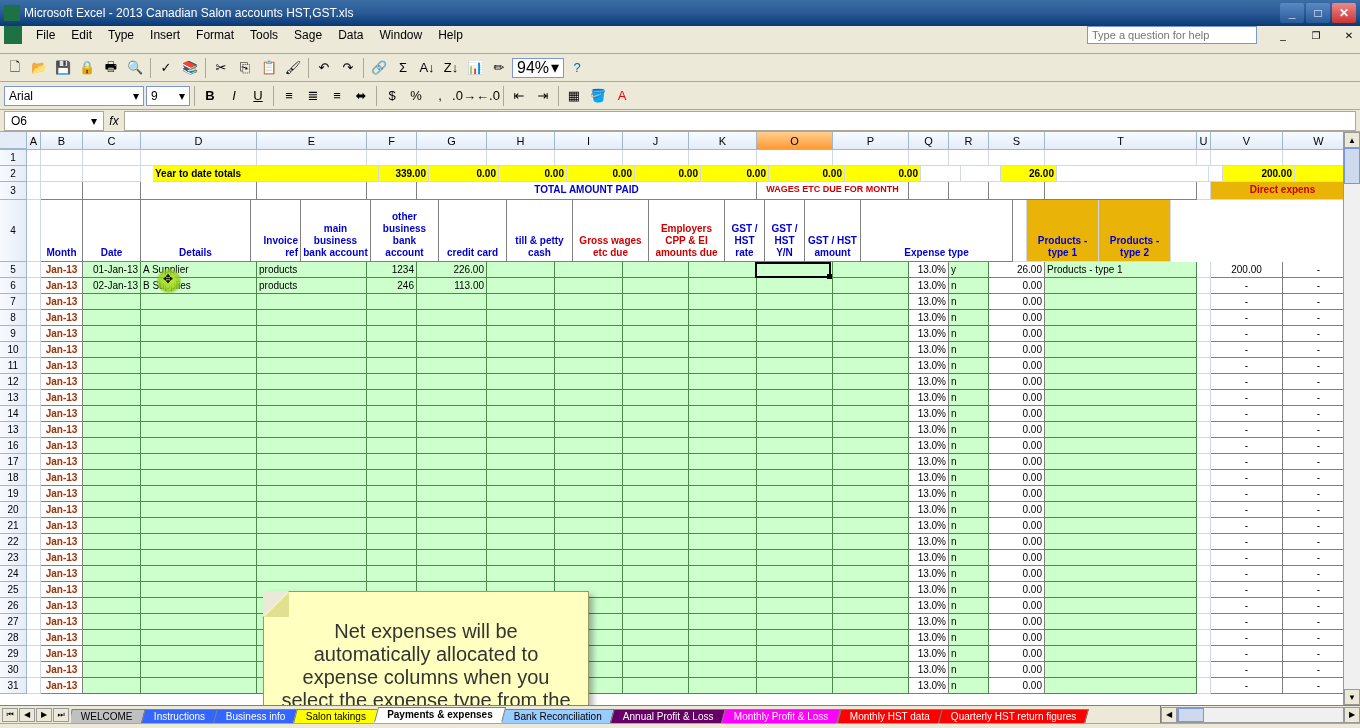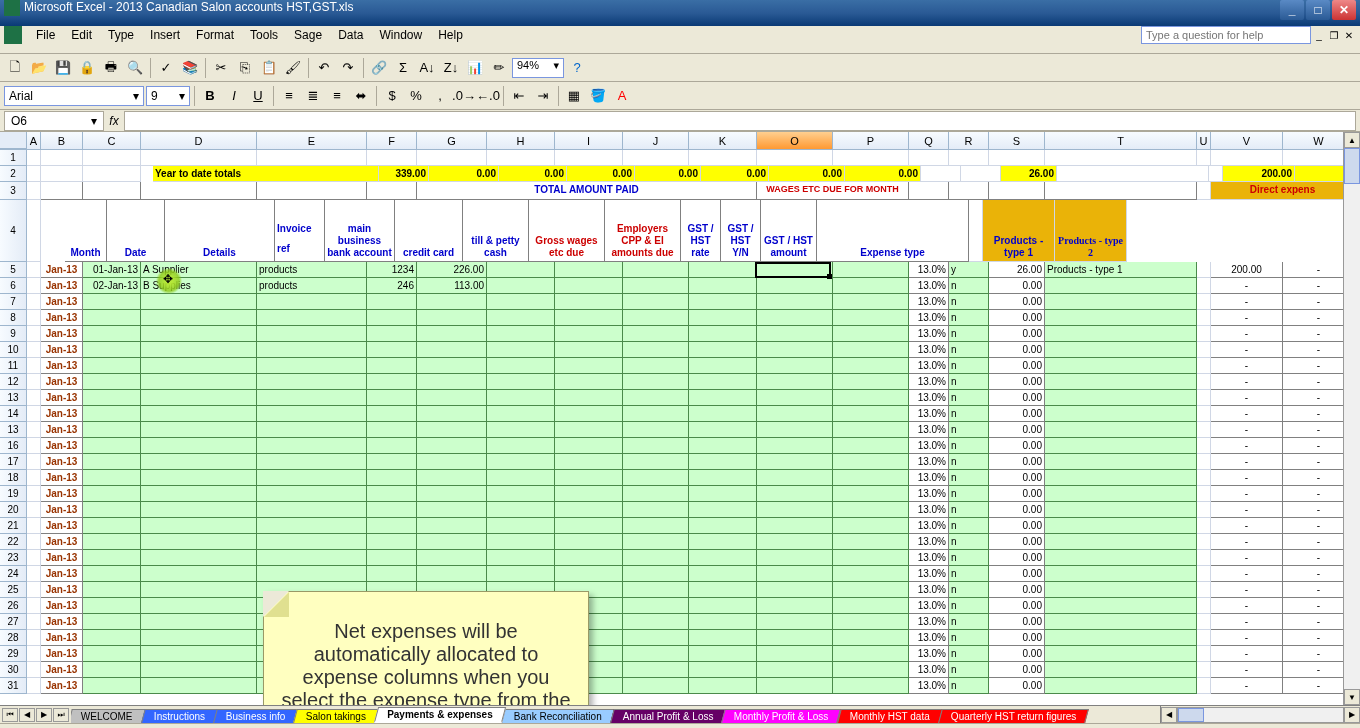--- a/index.html
+++ b/index.html
@@ -1,41 +1,41 @@
 <!DOCTYPE html>
 <html><head>
 <meta charset="utf-8">
 <style>
 * { box-sizing: border-box; margin: 0; padding: 0; font-family: Tahoma, Arial, sans-serif; }
 body { background: #ece9d8; overflow: hidden; width: 1360px; height: 728px; position: relative; }
 
 
-.titlebar { height: 26px; background: linear-gradient(to bottom, #3a6ea5 0%, #2a5a95 50%, #0a3a75 100%); color: white; display: flex; align-items: flex-start; padding: 0 4px; font-size: 12px; }
+.titlebar { height: 26px; background: linear-gradient(to bottom, #3a6ea5 0%, #2a5a95 50%, #0a3a75 100%); color: white; display: flex; align-items: center; padding: 0 4px; font-size: 12px; }
 .titlebar .app-icon { width: 16px; height: 16px; background: #1e7145; margin-right: 4px; display: inline-block; }
 .titlebar .spacer { flex: 1; }
 .titlebar .winbtn { width: 24px; height: 20px; margin-left: 2px; display: flex; align-items: center; justify-content: center; font-size: 12px; font-weight: bold; color: white; border-radius: 2px; }
 .minbtn { background: linear-gradient(#5a8ac5,#2a5a95); }
 .maxbtn { background: linear-gradient(#5a8ac5,#2a5a95); }
 .closebtn { background: linear-gradient(#e88,#c33); width: 48px; }
 
 
 .menubar { height: 28px; background: #ece9d8; display: flex; align-items: flex-start; padding: 0 4px; font-size: 12px; border-bottom: 1px solid #aca899; }
 .menubar .logo { width: 18px; height: 18px; background: #1e7145; margin-right: 6px; }
 .menubar .mi { padding: 2px 8px; cursor: default; }
-.menubar .question { flex:1; display:flex; justify-content:flex-end; align-items:center; gap:1px;}
+.menubar .question { flex:1; display:flex; justify-content:flex-end; align-items:center; gap:19px;}
 .menubar input.question-box { width: 170px; height: 18px; font-size: 11px; color: #888; padding: 0 4px; border: 1px solid #7a96df; }
 .menubar .docbtn { width:14px; height:14px; font-size:10px; display:flex; align-items:center; justify-content:center; }
 
 
 .toolbar { height: 28px; background: #ece9d8; display: flex; align-items: center; padding: 0 4px; gap: 2px; border-bottom: 1px solid #aca899; font-size: 11px;}
 .tb-btn { width: 22px; height: 22px; display: flex; align-items: center; justify-content: center; border: 1px solid transparent; font-size: 13px; }
 .tb-sep { width: 1px; height: 20px; background: #aca899; margin: 0 2px; }
 .font-sel { width: 140px; height: 20px; border: 1px solid #7a96df; background: white; font-size: 12px; padding: 0 4px; display:flex; align-items:center; justify-content:space-between;}
 .size-sel { width: 44px; height: 20px; border: 1px solid #7a96df; background: white; font-size: 12px; padding: 0 4px; display:flex; align-items:center; justify-content:space-between;}
-.zoom-sel { width: 52px; height:20px; border:1px solid #7a96df; background:white; font-size:11px; display:flex; align-items:flex-start; padding:0 4px; justify-content:space-between;}
+.zoom-sel { width: 52px; height:20px; border:1px solid #7a96df; background:white; font-size:16px; display:flex; align-items:flex-end; padding:0 4px; justify-content:space-between;}
 
 
 .formula-row { height: 22px; background: #ece9d8; display: flex; align-items: center; border-bottom: 1px solid #aca899; }
 .name-box { width: 100px; height: 20px; background: white; border: 1px solid #aca899; margin-left: 4px; font-size: 12px; padding: 0 6px; display:flex; align-items:center; justify-content:space-between;}
 .fx { width: 20px; text-align: center; font-style: italic; font-size: 12px; padding:0 4px;}
 .formula-bar { flex: 1; height: 20px; background: white; border: 1px solid #aca899; margin-right: 4px; }
 
 
 .grid-wrap { position: relative; height: 573px; background: white; overflow: hidden; }
 .col-headers { display: flex; height: 18px; background: #e4ecf7; border-bottom: 1px solid #9eb6ce; position: sticky; top:0;}
@@ -319,36 +319,37 @@
         <div class="cell cN hdrcell"></div>
         <div class="cell cO hdrcell"></div>
         <div class="cell cP hdrcell"></div>
         <div class="cell cQ hdrcell"></div>
         <div class="cell cR"></div>
         <div class="cell cS c red-txt cyan-bg" style="width: 144px;">Direct expens</div>
       </div>
       <div class="row" style="height: 62px;">
         <div class="rh" style="line-height: 62px;">4</div>
         <div class="cell cA"></div>
-        <div class="cell cB c blue-txt hdrcell" style="white-space: normal; line-height: 12px; display: flex; align-items: flex-end; justify-content: center; text-align: right; padding: 2px; margin-left: 24px;">Month</div>
+        <div class="cell cB c blue-txt hdrcell" style="white-space: normal; line-height: 12px; display: flex; align-items: flex-end; justify-content: center; text-align: right; padding: 2px;">Month</div>
         <div class="cell cC c blue-txt hdrcell" style="white-space: normal; line-height: 12px; display: flex; align-items: flex-end; justify-content: center; text-align: center; padding: 2px;">Date</div>
         <div class="cell cE c blue-txt hdrcell" style="white-space: normal; line-height: 12px; display: flex; align-items: flex-end; justify-content: center; text-align: center; padding: 2px;">Details</div>
-        <div class="cell cF c blue-txt hdrcell" style="white-space: normal; line-height: 20px; display: flex; align-items: flex-end; justify-content: center; text-align: left; padding: 2px;">Invoice ref</div>
+        <div class="cell cF c blue-txt hdrcell" style="white-space: normal; line-height: 12px; display: flex; align-items: flex-end; justify-content: center; text-align: right; padding: 2px;">Invoice ref</div>
         <div class="cell cG c blue-txt hdrcell" style="white-space: normal; line-height: 12px; display: flex; align-items: flex-end; justify-content: center; text-align: center; padding: 2px;">main business bank account</div>
+        <div class="cell cH c blue-txt hdrcell" style="white-space: normal; line-height: 12px; display: flex; align-items: flex-end; justify-content: center; text-align: center; padding: 2px;">other business bank account</div>
         <div class="cell cI c blue-txt hdrcell" style="white-space: normal; line-height: 12px; display: flex; align-items: flex-end; justify-content: center; text-align: center; padding: 2px;">credit card</div>
         <div class="cell cJ c blue-txt hdrcell" style="white-space: normal; line-height: 12px; display: flex; align-items: flex-end; justify-content: center; text-align: center; padding: 2px;">till &amp; petty cash</div>
         <div class="cell cL c red-txt hdrcell" style="white-space: normal; line-height: 12px; display: flex; align-items: flex-end; justify-content: center; text-align: center; padding: 2px;">Gross wages etc due</div>
         <div class="cell cM c red-txt hdrcell" style="white-space: normal; line-height: 12px; display: flex; align-items: flex-end; justify-content: center; text-align: center; padding: 2px;">Employers CPP &amp; EI amounts due</div>
         <div class="cell cN c blue-txt hdrcell" style="white-space: normal; line-height: 12px; display: flex; align-items: flex-end; justify-content: center; text-align: center; padding: 2px;">GST / HST rate</div>
         <div class="cell cO c blue-txt hdrcell" style="white-space: normal; line-height: 12px; display: flex; align-items: flex-end; justify-content: center; text-align: center; padding: 2px;">GST / HST Y/N</div>
         <div class="cell cP c blue-txt hdrcell" style="white-space: normal; line-height: 12px; display: flex; align-items: flex-end; justify-content: center; text-align: center; padding: 2px;">GST / HST amount</div>
         <div class="cell cQ c blue-txt hdrcell" style="white-space: normal; line-height: 12px; display: flex; align-items: flex-end; justify-content: center; text-align: center; padding: 2px;">Expense type</div>
         <div class="cell cR"></div>
         <div class="cell cS c blue-txt cyan-bg" style="white-space: normal; line-height: 12px; display: flex; align-items: flex-end; justify-content: center; text-align: center; padding: 2px;">Products - type 1</div>
-        <div class="cell cT c blue-txt cyan-bg" style="white-space: normal; line-height: 12px; display: flex; align-items: flex-end; justify-content: center; text-align: center; padding: 2px; font-family: Liberation Serif, serif;">Products - type 2</div>
+        <div class="cell cT c blue-txt cyan-bg" style="white-space: normal; line-height: 12px; display: flex; align-items: flex-end; justify-content: center; text-align: center; padding: 2px;">Products - type 2</div>
       </div>
       <div class="row">
         <div class="rh">5</div>
         <div class="cell cA"></div>
         <div class="cell cB c brown-txt hdrcell">Jan-13</div>
         <div class="cell cC green-bg dgreen-border">01-Jan-13</div>
         <div class="cell cD l green-bg dgreen-border">A Supplier</div>
         <div class="cell cE l green-bg dgreen-border">products</div>
         <div class="cell cF green-bg dgreen-border">1234</div>
         <div class="cell cG green-bg dgreen-border">226.00</div>

